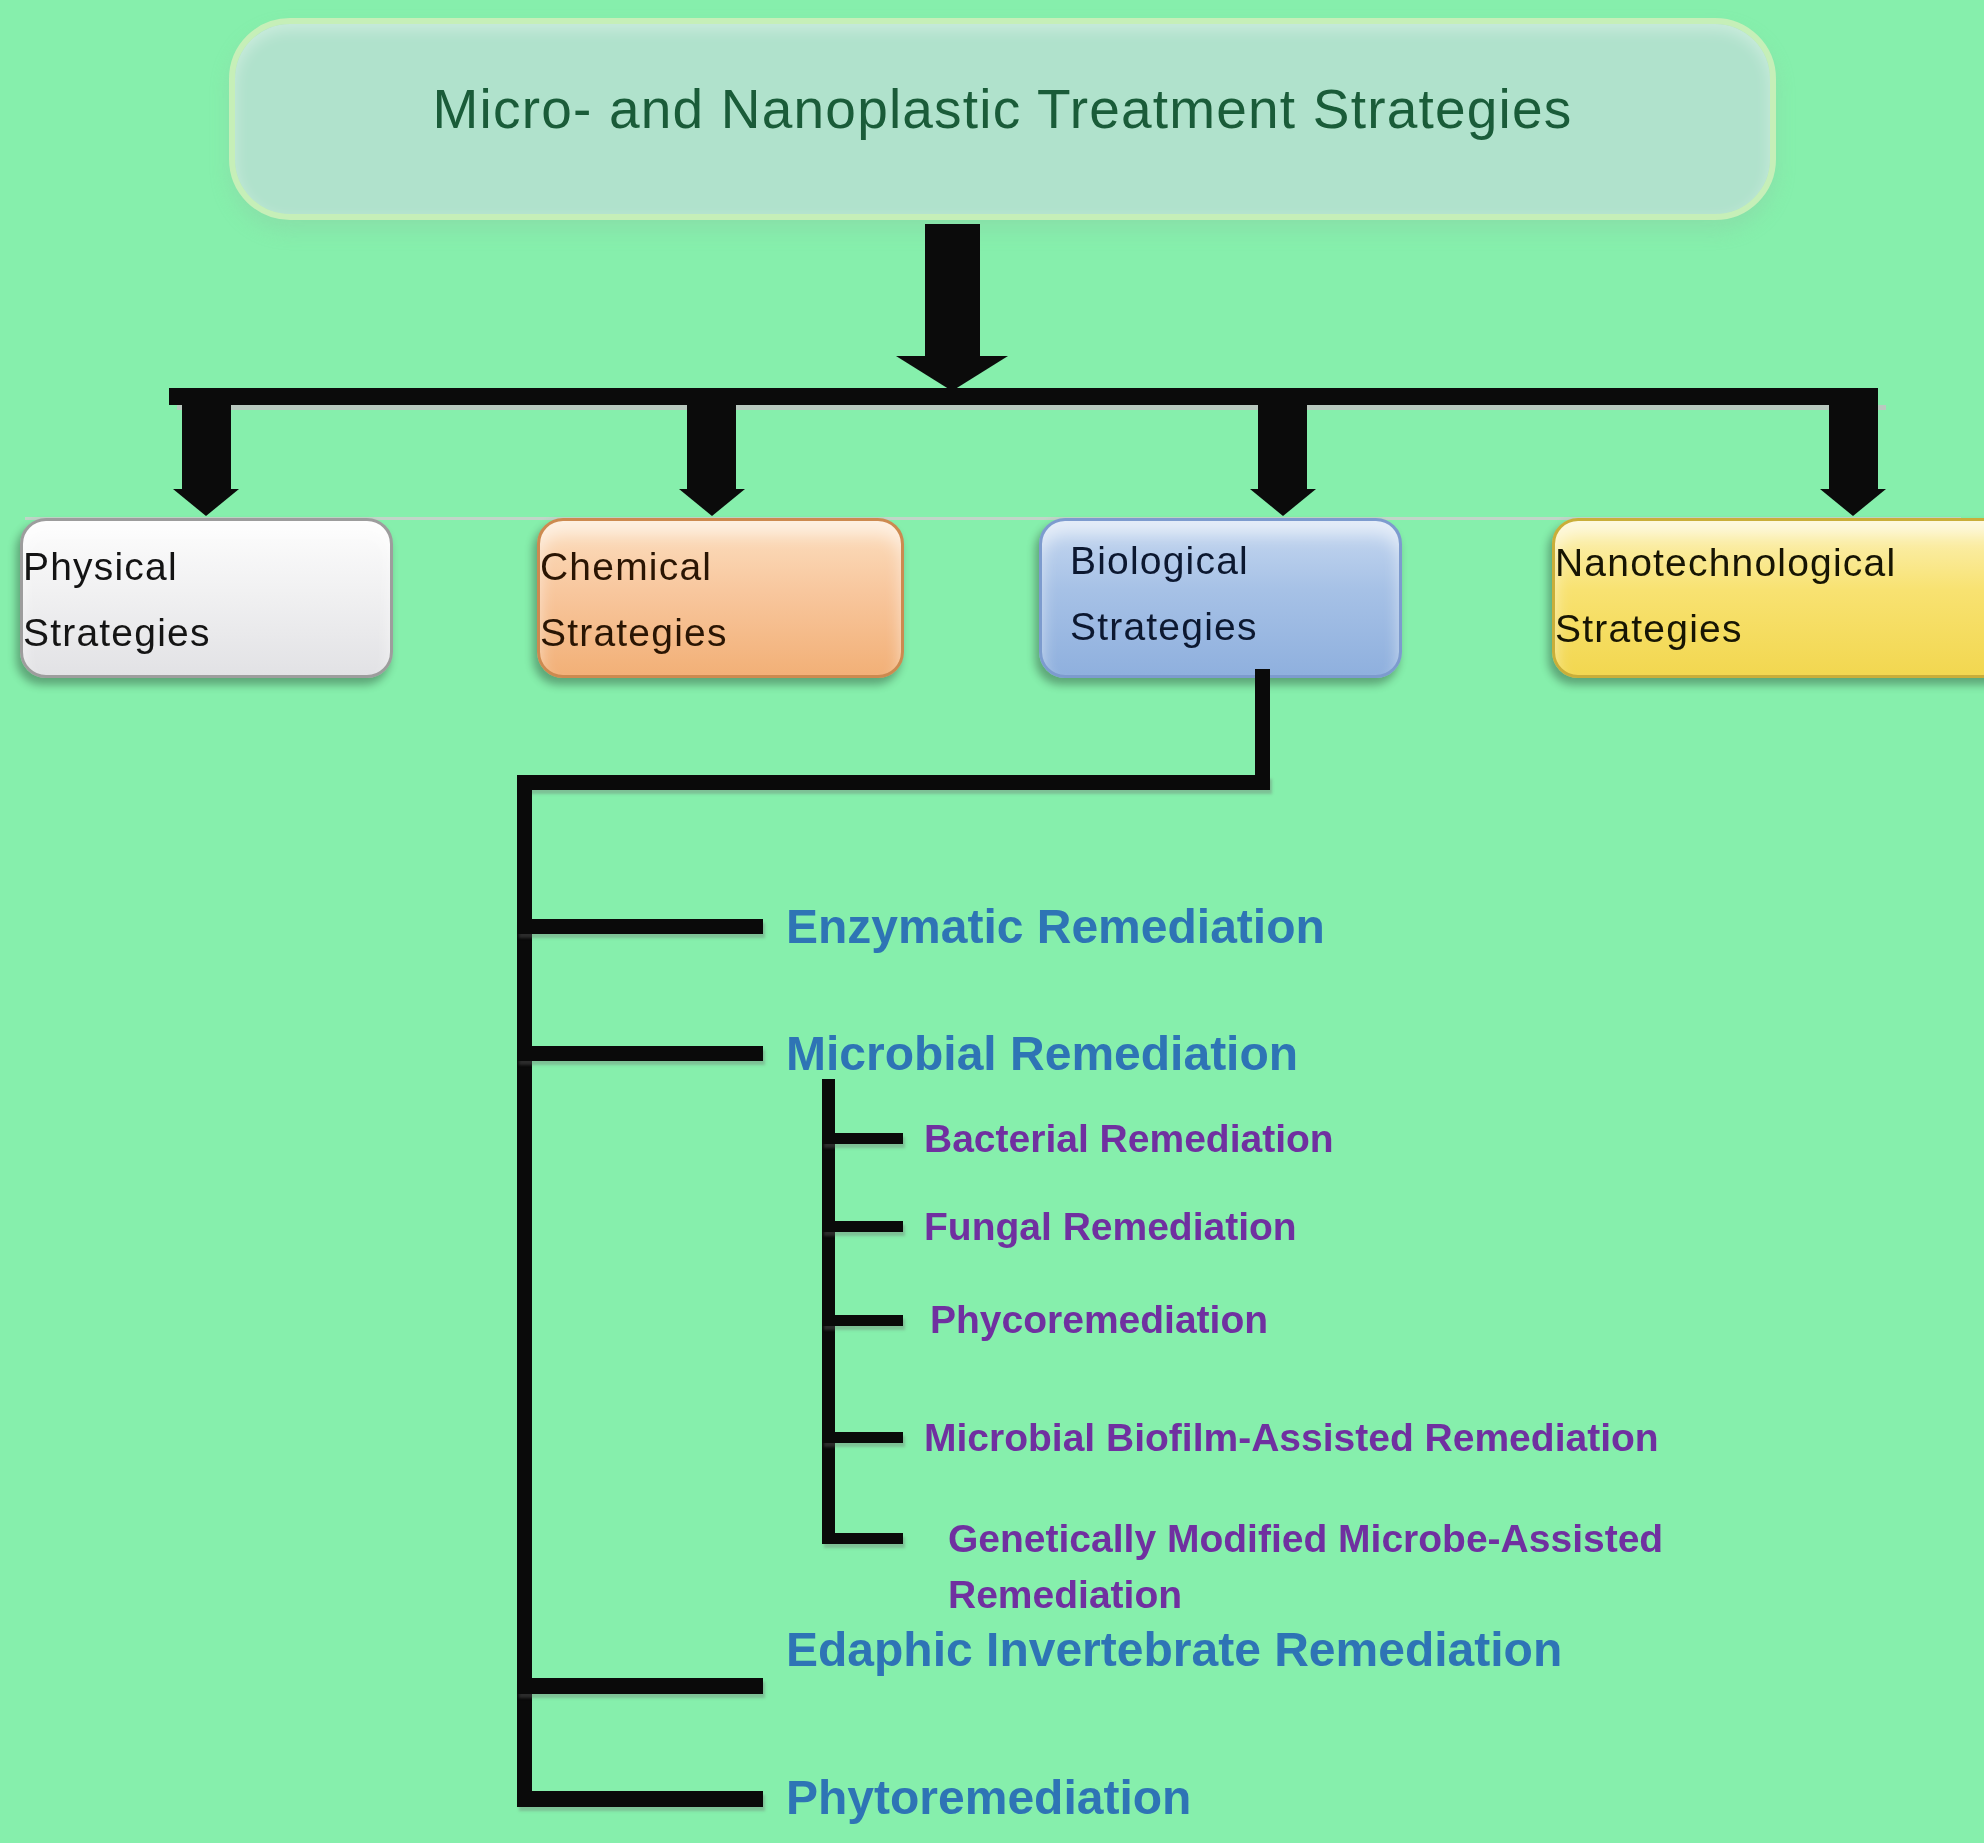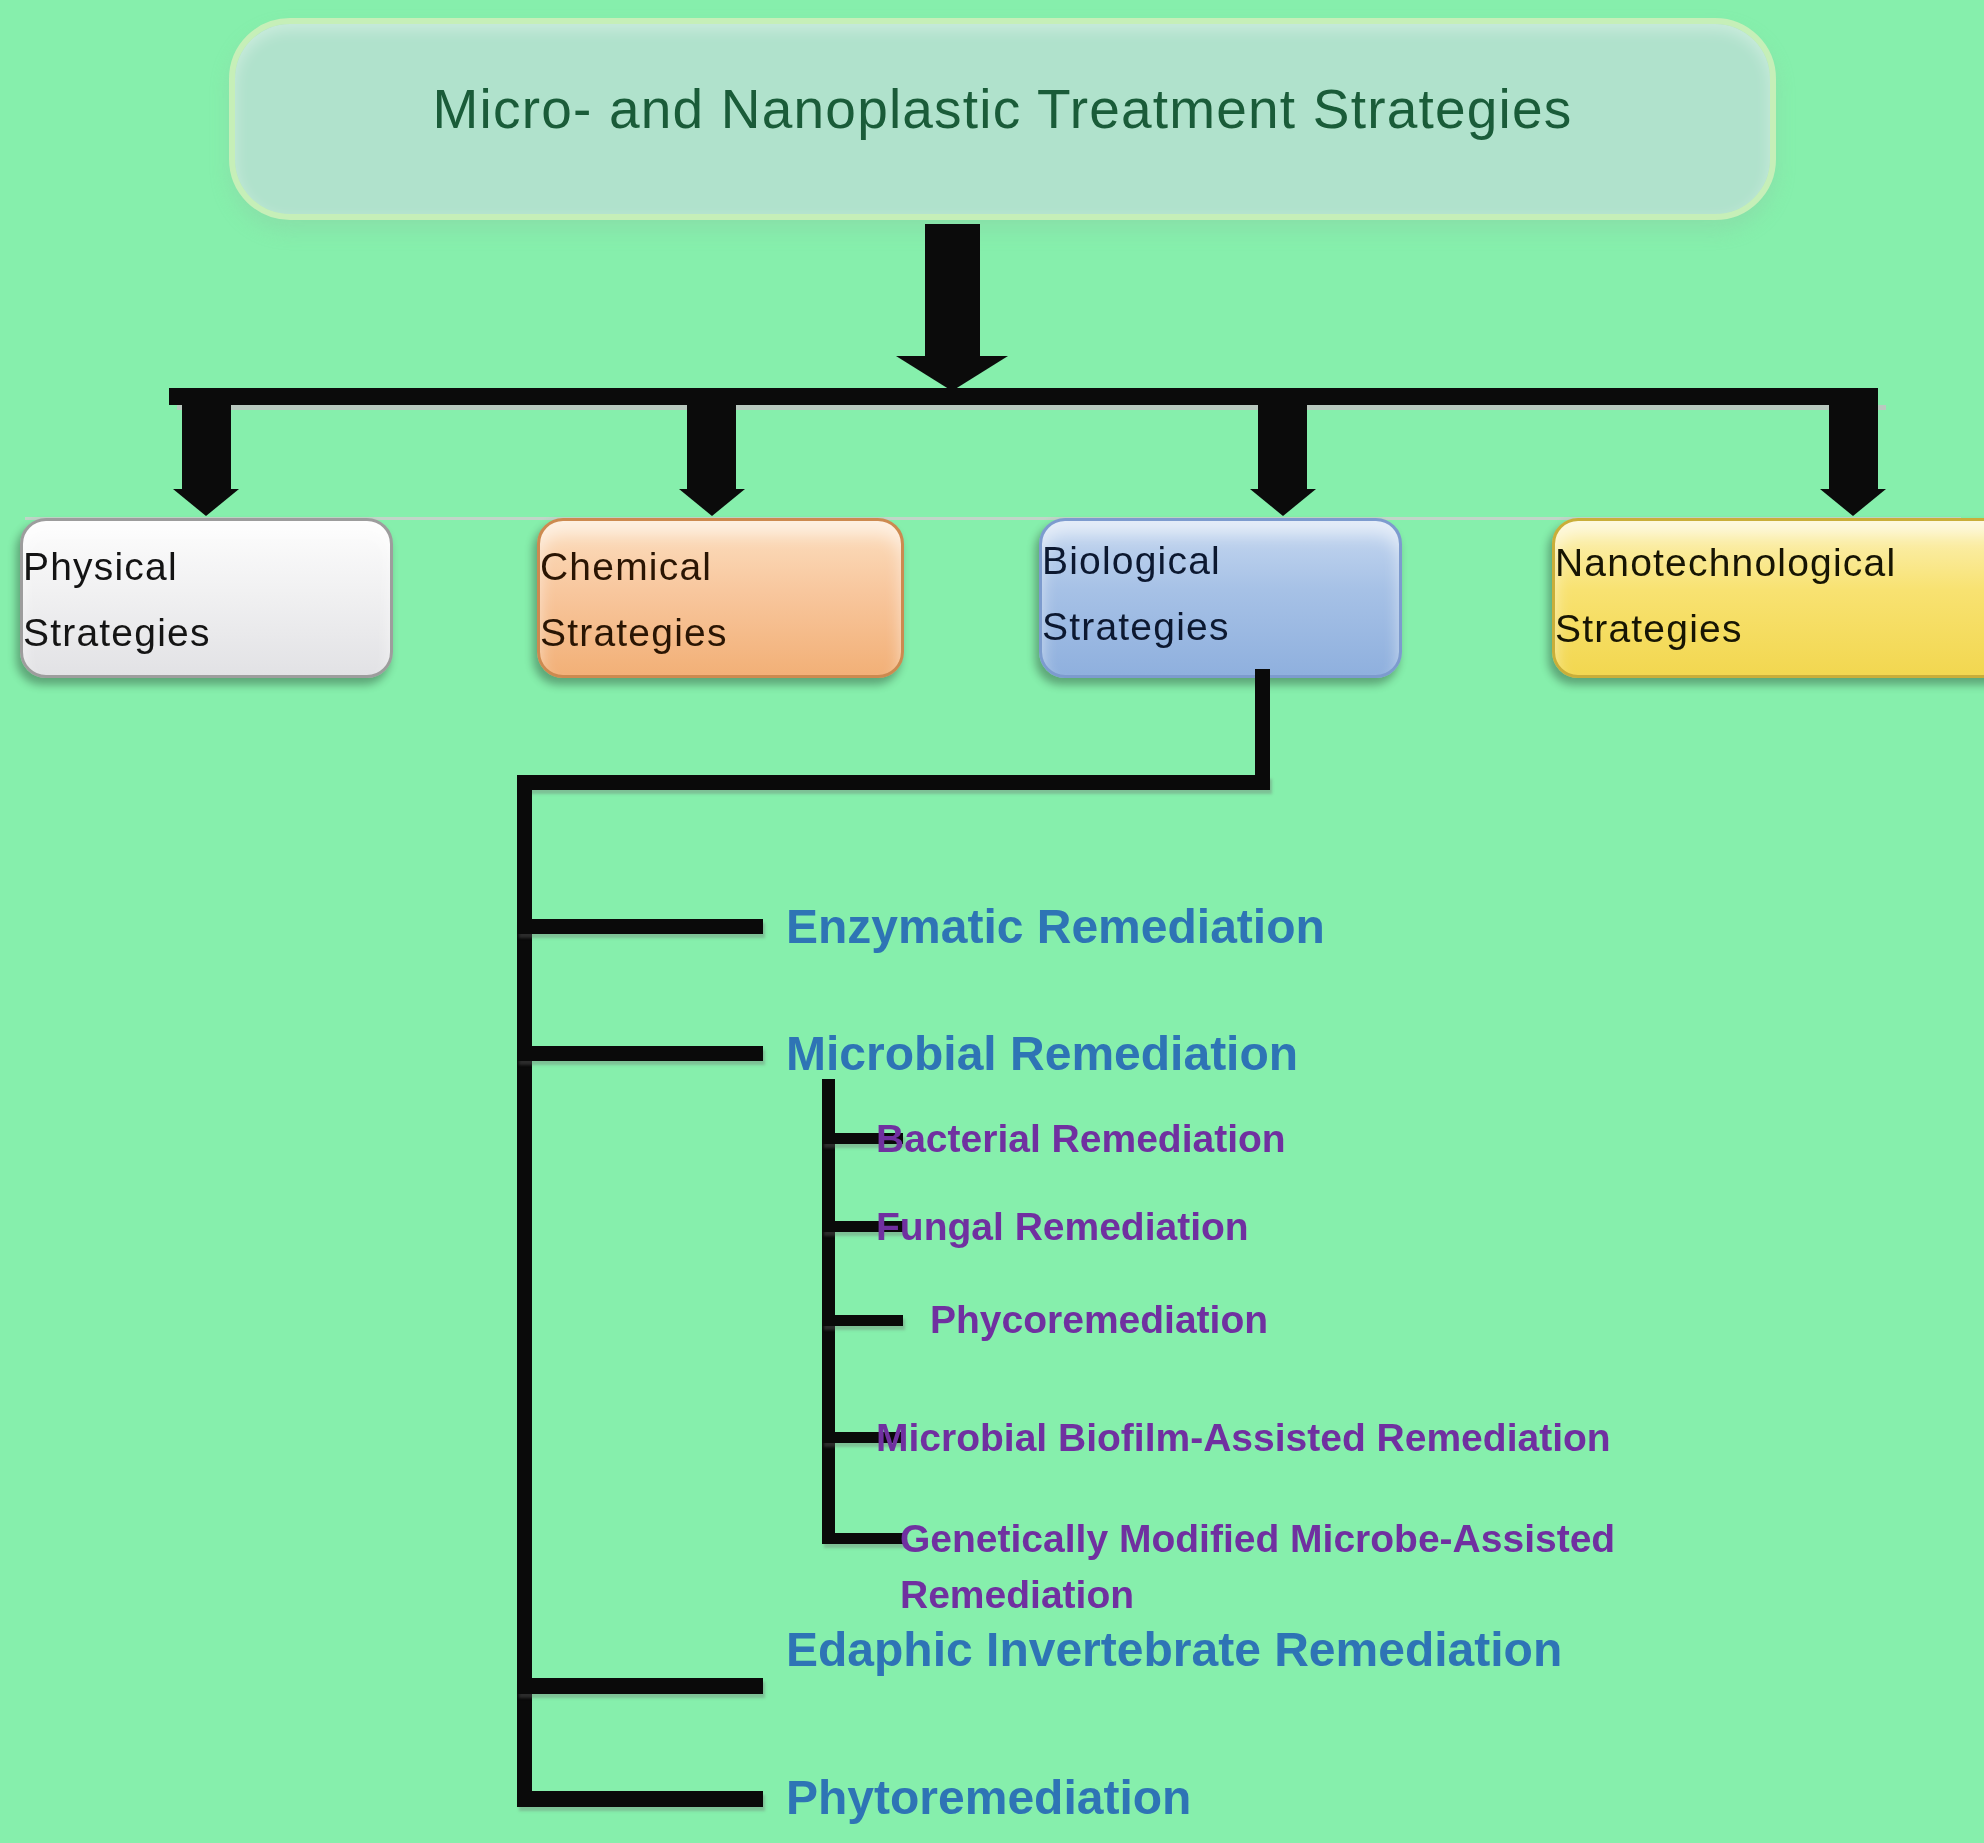--- a/index.html
+++ b/index.html
@@ -88,20 +88,21 @@
     background: linear-gradient(180deg, #fcdfc0 0%, #f8c79e 45%, #f2b077 100%);
     border: 3.1px solid #cc8a50;
     color: #2a1503;
   }
   #box-biological {
     left: 1039px; width: 363px;
     background: linear-gradient(180deg, #c6d8f0 0%, #a6c1e6 45%, #8fb0de 100%);
     border: 3.1px solid #7d9bce;
     color: #0c1830;
     padding-top: 7.3px;
+    padding-left: 28px;
   }
   #box-nano {
     left: 1552px; width: 501px;
     background: linear-gradient(180deg, #fcf2bb 0%, #f8e271 45%, #f2d750 100%);
     border: 3.1px solid #c9ae3a;
     color: #171503;
     padding-top: 9px;
   }
 
   
@@ -115,21 +116,21 @@
     position: absolute;
     left: 786px;
     font-size: 48px;
     font-weight: bold;
     line-height: 67px;
     color: #2e74b5;
     white-space: nowrap;
   }
   .sub-label {
     position: absolute;
-    left: 876px;
+    left: 924px;
     font-size: 39px;
     font-weight: bold;
     line-height: 56px;
     color: #7030a0;
     white-space: nowrap;
   }
   .sub-label.wrap {
     white-space: normal;
     width: 856px;
   }

